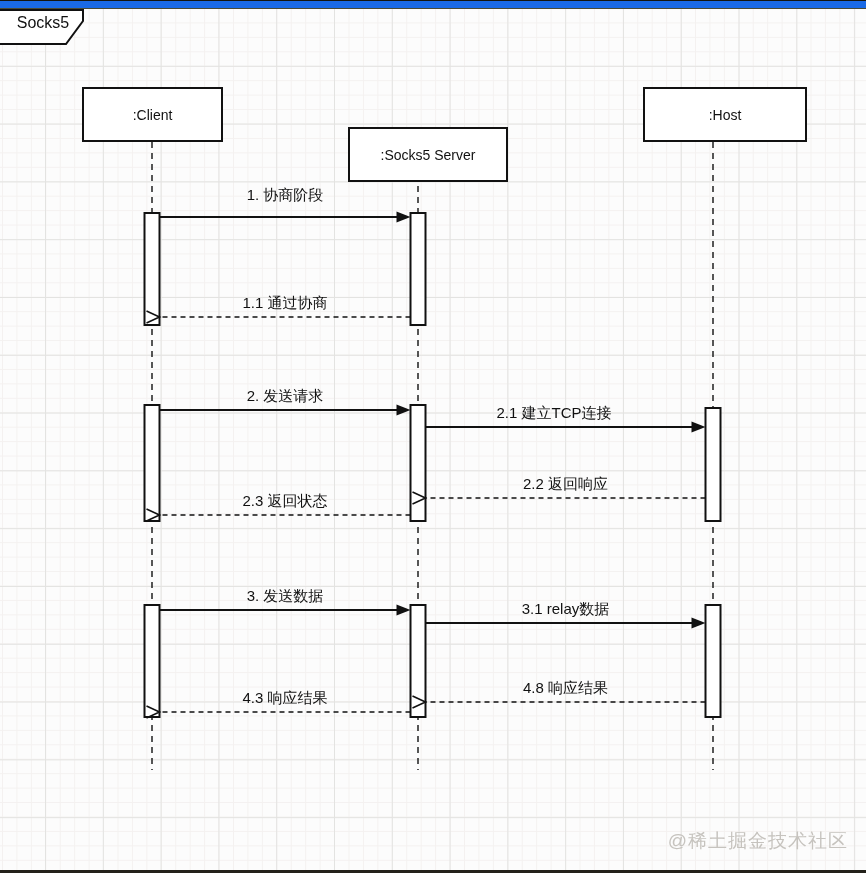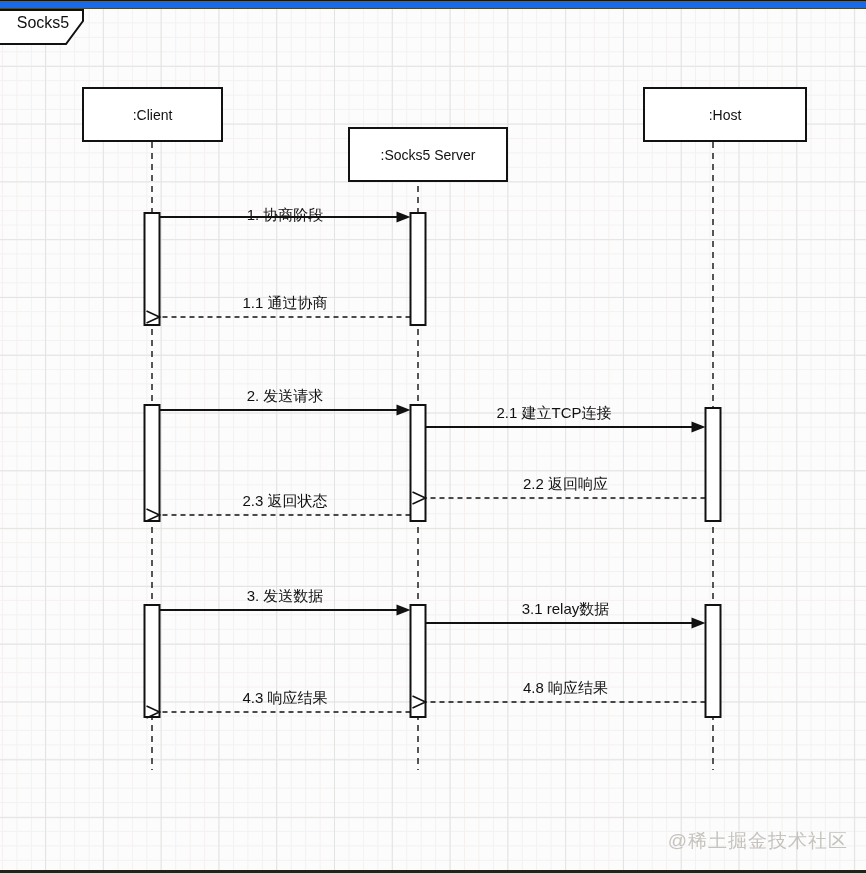--- a/index.html
+++ b/index.html
@@ -90,21 +90,21 @@
         <span>:Client</span>
       </div>
       <div class="actor-box" style="left: 348px; top: 87px; width: 160px; height: 55px; margin-top: 40px;">
         <span>:Socks5 Server</span>
       </div>
       <div class="actor-box" style="left: 643px; top: 87px; width: 164px; height: 55px;">
         <span>:Host</span>
       </div>
     </div>
   <div id="labels">
-      <div class="msg-label" style="left: 285px; top: 206px;">1. 协商阶段</div>
+      <div class="msg-label" style="left: 285px; top: 186px;">1. 协商阶段</div>
       <div class="msg-label" style="left: 285px; top: 294px;">1.1 通过协商</div>
       <div class="msg-label" style="left: 285px; top: 387px;">2. 发送请求</div>
       <div class="msg-label" style="left: 554px; top: 404px;">2.1 建立TCP连接</div>
       <div class="msg-label" style="left: 565.5px; top: 475px;">2.2 返回响应</div>
       <div class="msg-label" style="left: 285px; top: 492px;">2.3 返回状态</div>
       <div class="msg-label" style="left: 285px; top: 587px;">3. 发送数据</div>
       <div class="msg-label" style="left: 565.5px; top: 600px;">3.1 relay数据</div>
       <div class="msg-label" style="left: 565.5px; top: 679px;">4.8 响应结果</div>
       <div class="msg-label" style="left: 285px; top: 689px;">4.3 响应结果</div>
     </div>

